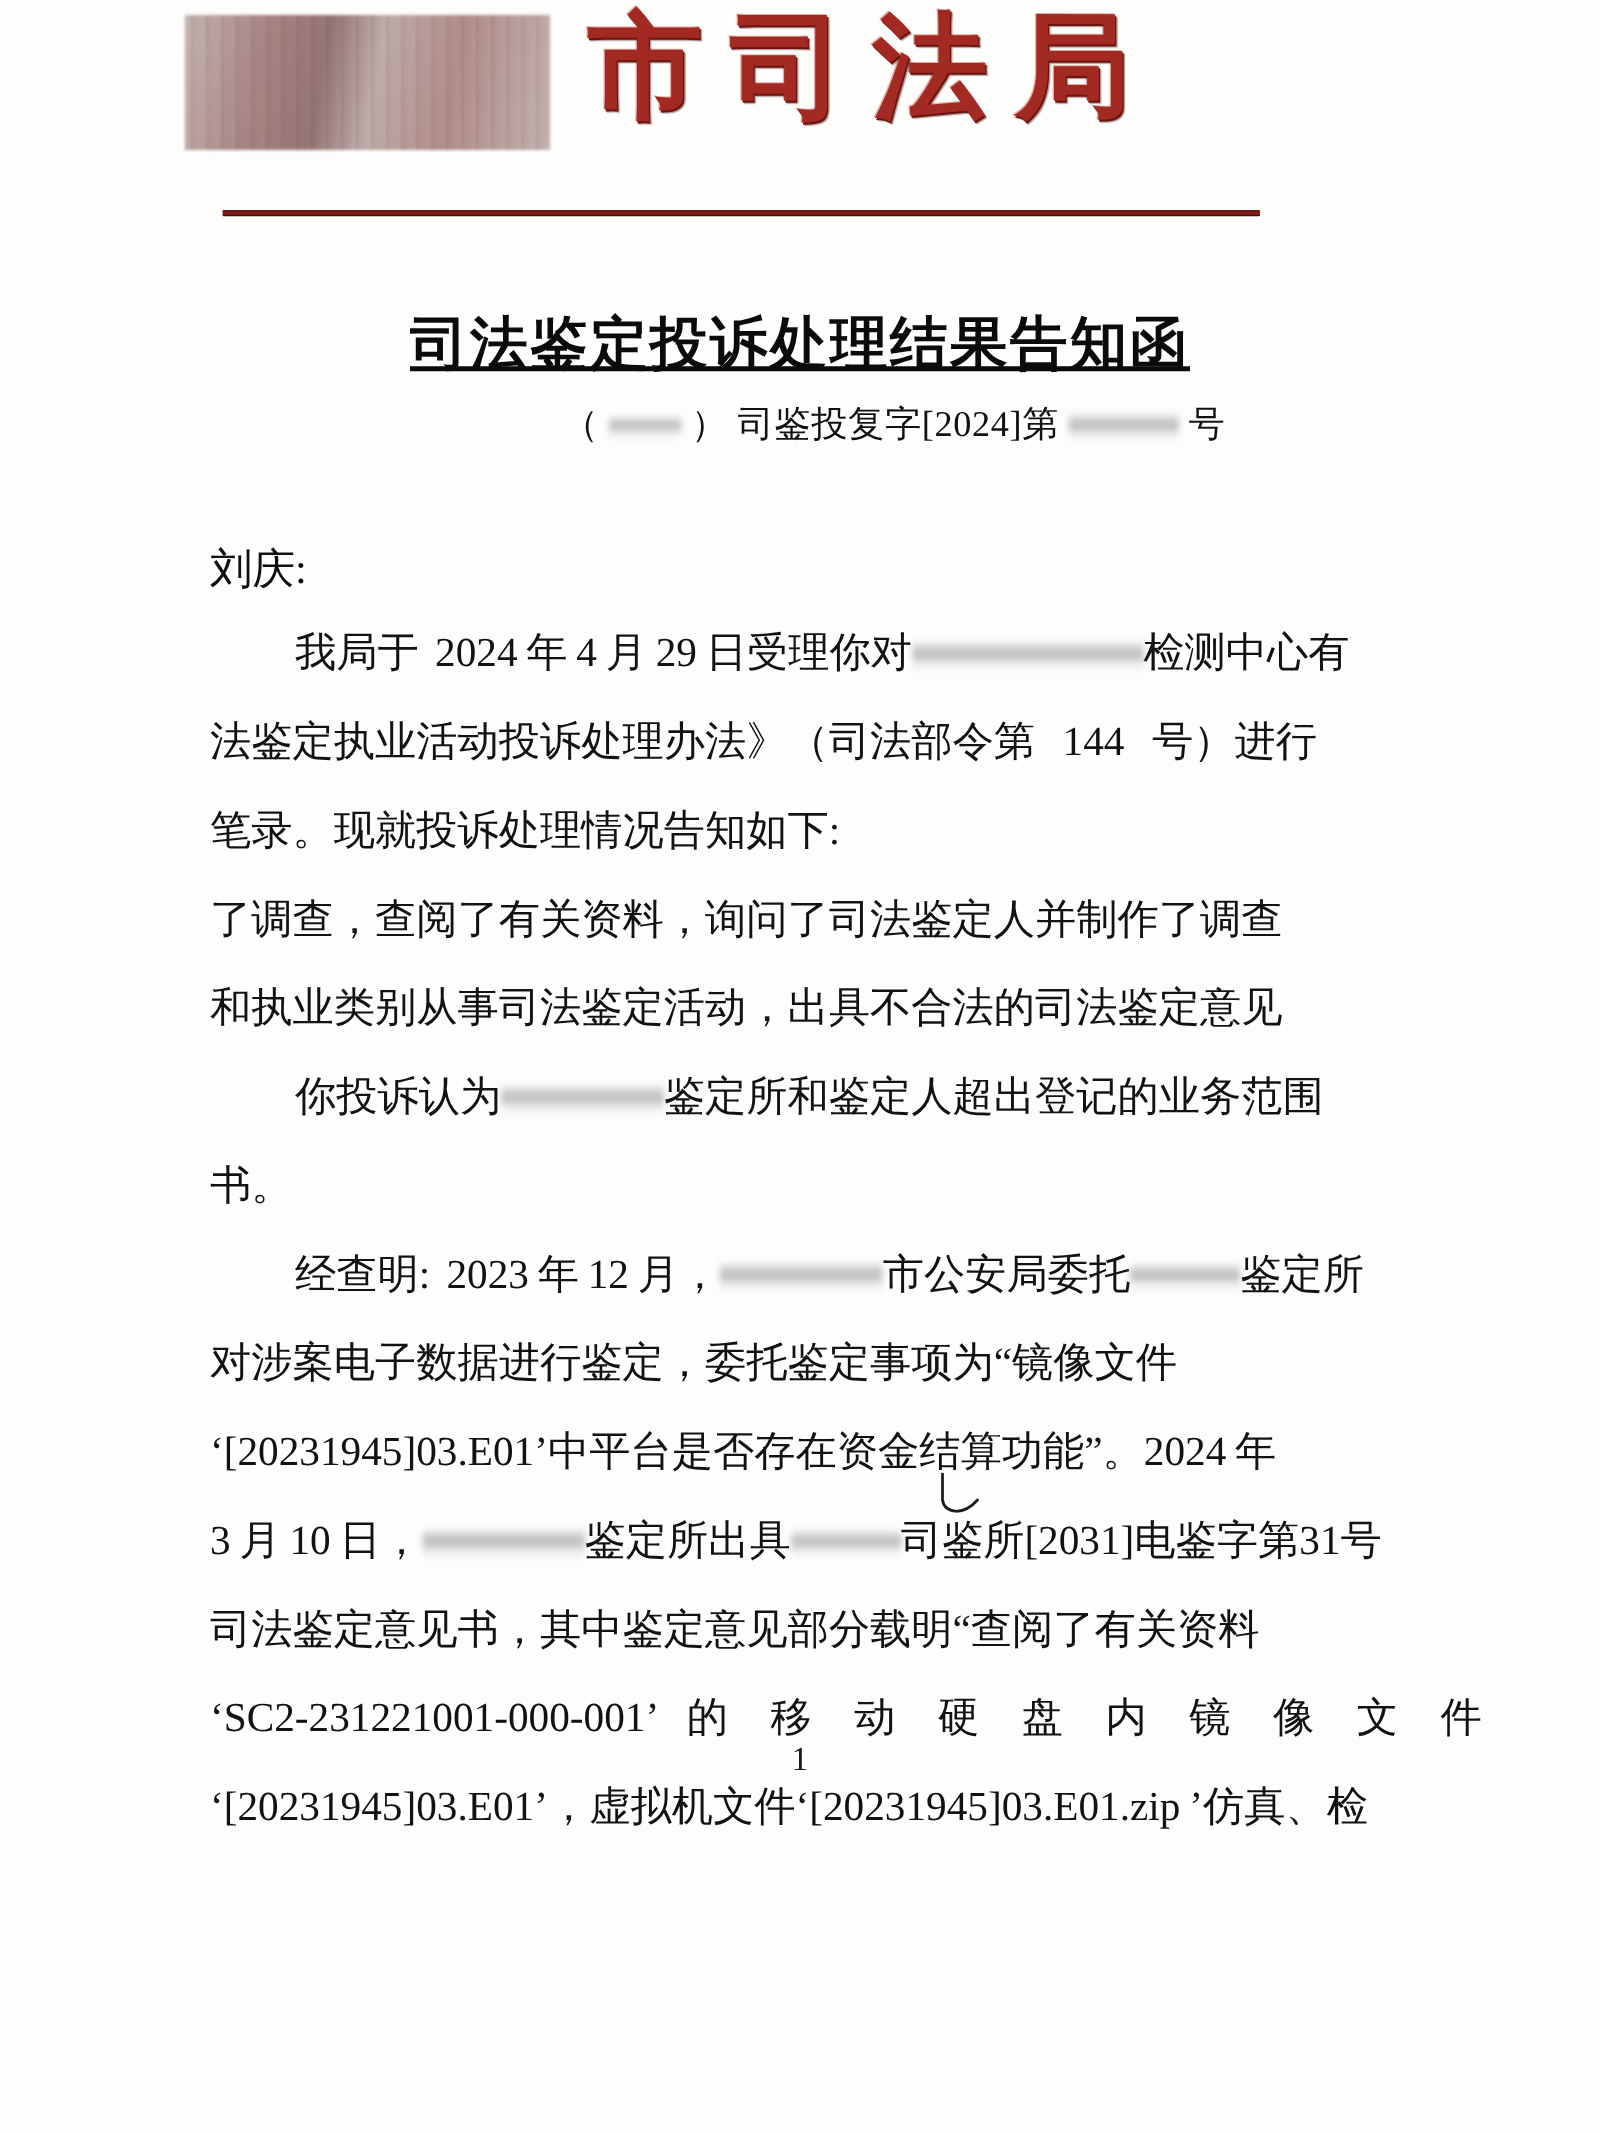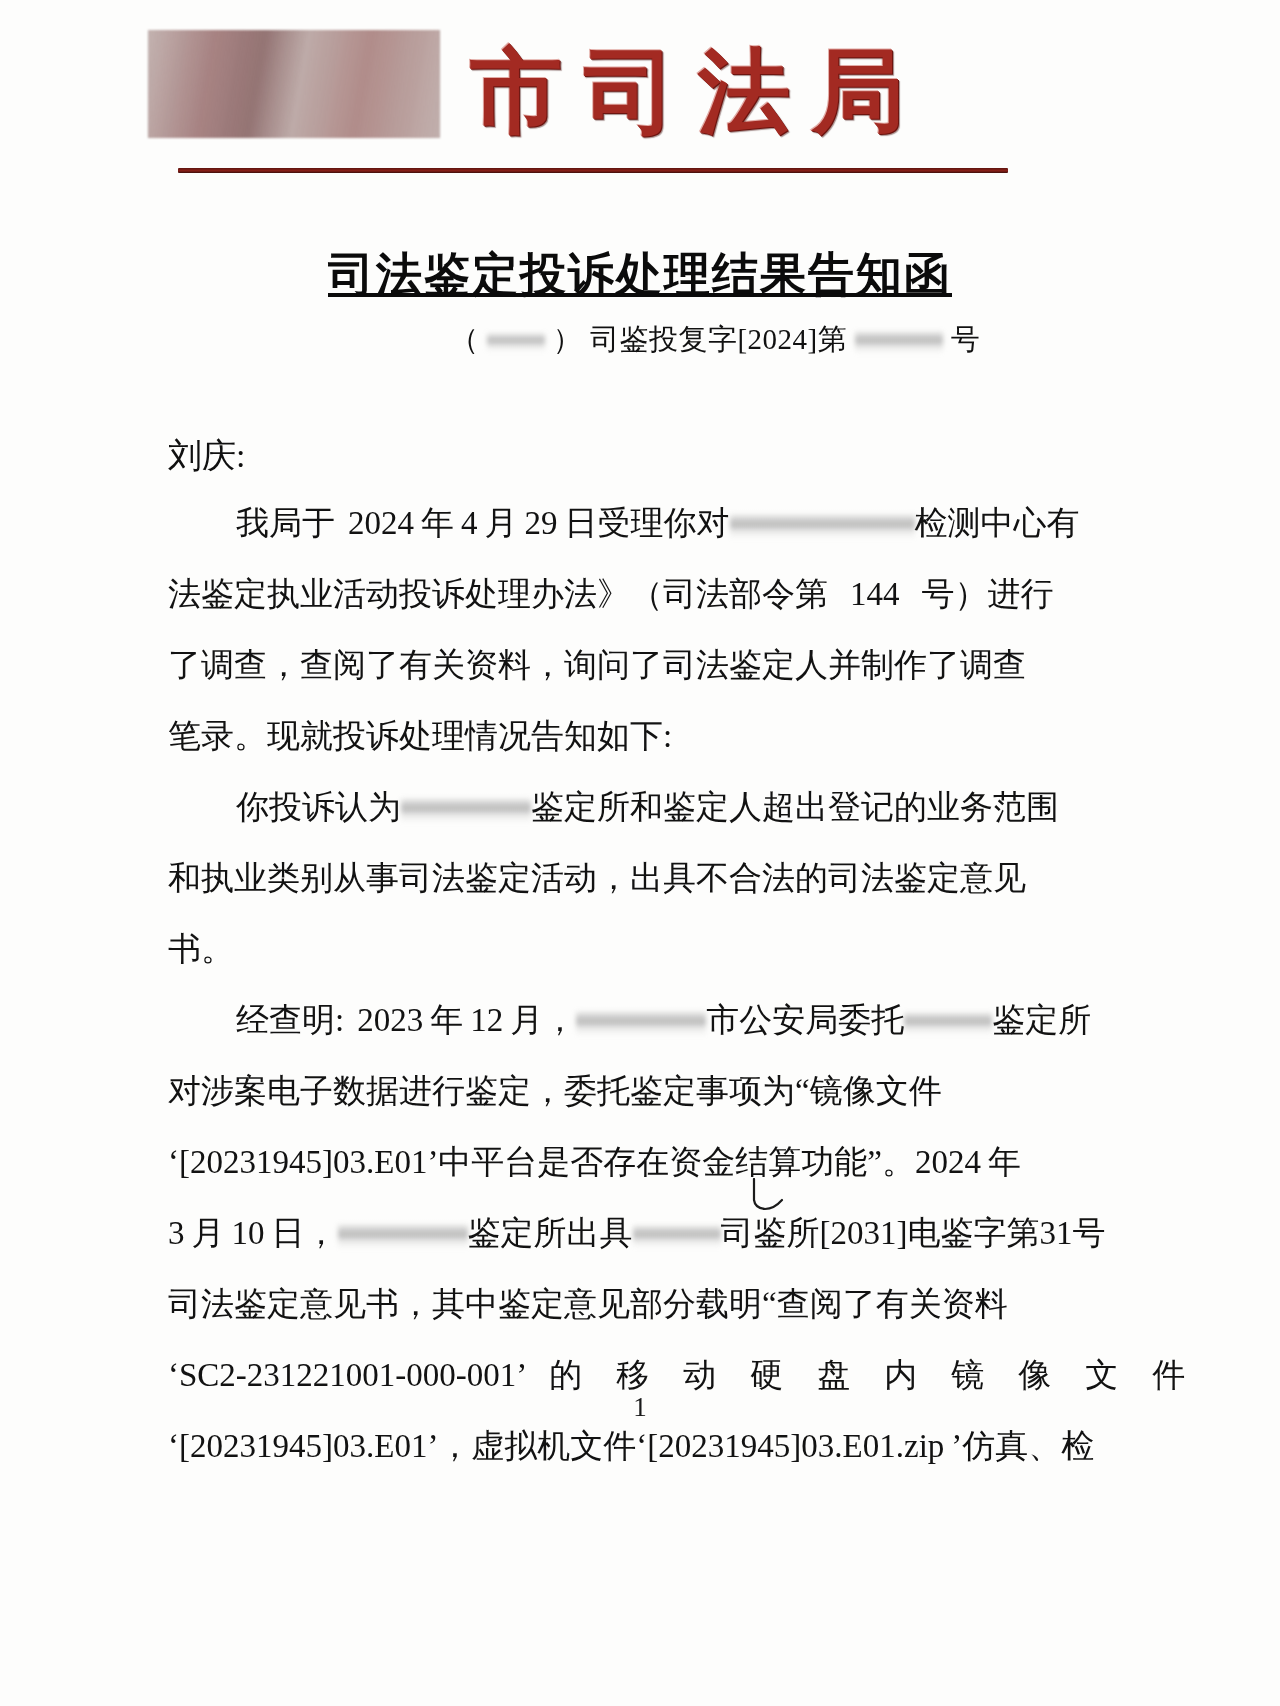--- a/index.html
+++ b/index.html
@@ -25,21 +25,21 @@
     width: 1280px;
     height: 200px;
   }
   .lh-inner {
     position: absolute;
     left: 148px;
     top: 8px;
     width: 870px;
     height: 130px;
     display: flex;
-    align-items: flex-end;
+    align-items: flex-start;
     justify-content: flex-start;
   }
   .lh-redaction {
     width: 292px;
     height: 108px;
     margin-top: 4px;
     background:
       repeating-linear-gradient(90deg,
         rgba(60,40,40,0.50) 0px, rgba(60,40,40,0.10) 1px,
         rgba(150,110,110,0.45) 2px, rgba(90,60,60,0.18) 3px),
@@ -194,26 +194,26 @@
       <span class="redact md"></span>
       <span>号</span>
     </span>
   </div>
 
   <div class="body-block">
     <div class="recipient">刘庆:</div>
     <div id="p1">
         <div class="line"><span class="indent"></span><span>我局于</span><span class="sp-m"></span><span>2024</span><span class="sp-s"></span><span>年</span><span class="sp-s"></span><span>4</span><span class="sp-s"></span><span>月</span><span class="sp-s"></span><span>29</span><span class="sp-s"></span><span>日受理你对</span><span class="redact xl"></span><span>检测中心有</span></div>
         <div class="line"><span>法鉴定执业活动投诉处理办法》（司法部令第</span><span class="sp-l"></span><span>144</span><span class="sp-l"></span><span>号）进行</span></div>
+        <div class="line"><span>笔录。现就投诉处理情况告知如下:</span></div>
         <div class="line"><span>了调查，查阅了有关资料，询问了司法鉴定人并制作了调查</span></div>
-        <div class="line"><span>笔录。现就投诉处理情况告知如下:</span></div>
       </div>
     <div id="p2">
+        <div class="line"><span>和执业类别从事司法鉴定活动，出具不合法的司法鉴定意见</span></div>
         <div class="line"><span class="indent"></span><span>你投诉认为</span><span class="redact lg"></span><span>鉴定所和鉴定人超出登记的业务范围</span></div>
-        <div class="line"><span>和执业类别从事司法鉴定活动，出具不合法的司法鉴定意见</span></div>
         <div class="line"><span>书。</span></div>
       </div>
     <div id="p3">
         <div class="line"><span class="indent"></span><span>经查明:</span><span class="sp-m"></span><span>2023</span><span class="sp-s"></span><span>年</span><span class="sp-s"></span><span>12</span><span class="sp-s"></span><span>月，</span><span class="redact lg"></span><span>市公安局委托</span><span class="redact md"></span><span>鉴定所</span></div>
         <div class="line"><span>对涉案电子数据进行鉴定，委托鉴定事项为“镜像文件</span></div>
         <div class="line"><span>‘[20231945]03.E01’中平台是否存在资金结算功能”。2024</span><span class="sp-s"></span><span>年</span></div>
         <div class="line"><span>3</span><span class="sp-s"></span><span>月</span><span class="sp-s"></span><span>10</span><span class="sp-s"></span><span>日，</span><span class="redact lg"></span><span>鉴定所出具</span><span class="redact md"></span><span>司鉴所[2031]电鉴字第31号</span></div>
         <div class="line"><span>司法鉴定意见书，其中鉴定意见部分载明“查阅了有关资料</span></div>
         <div class="line"><span>‘SC2-231221001-000-001’</span><span class="sp-l"></span><span>的</span><span class="sp-xl"></span><span>移</span><span class="sp-xl"></span><span>动</span><span class="sp-xl"></span><span>硬</span><span class="sp-xl"></span><span>盘</span><span class="sp-xl"></span><span>内</span><span class="sp-xl"></span><span>镜</span><span class="sp-xl"></span><span>像</span><span class="sp-xl"></span><span>文</span><span class="sp-xl"></span><span>件</span></div>
         <div class="line"><span>‘[20231945]03.E01’，虚拟机文件‘[20231945]03.E01.zip</span><span class="sp-s"></span><span>’仿真、检</span></div>

